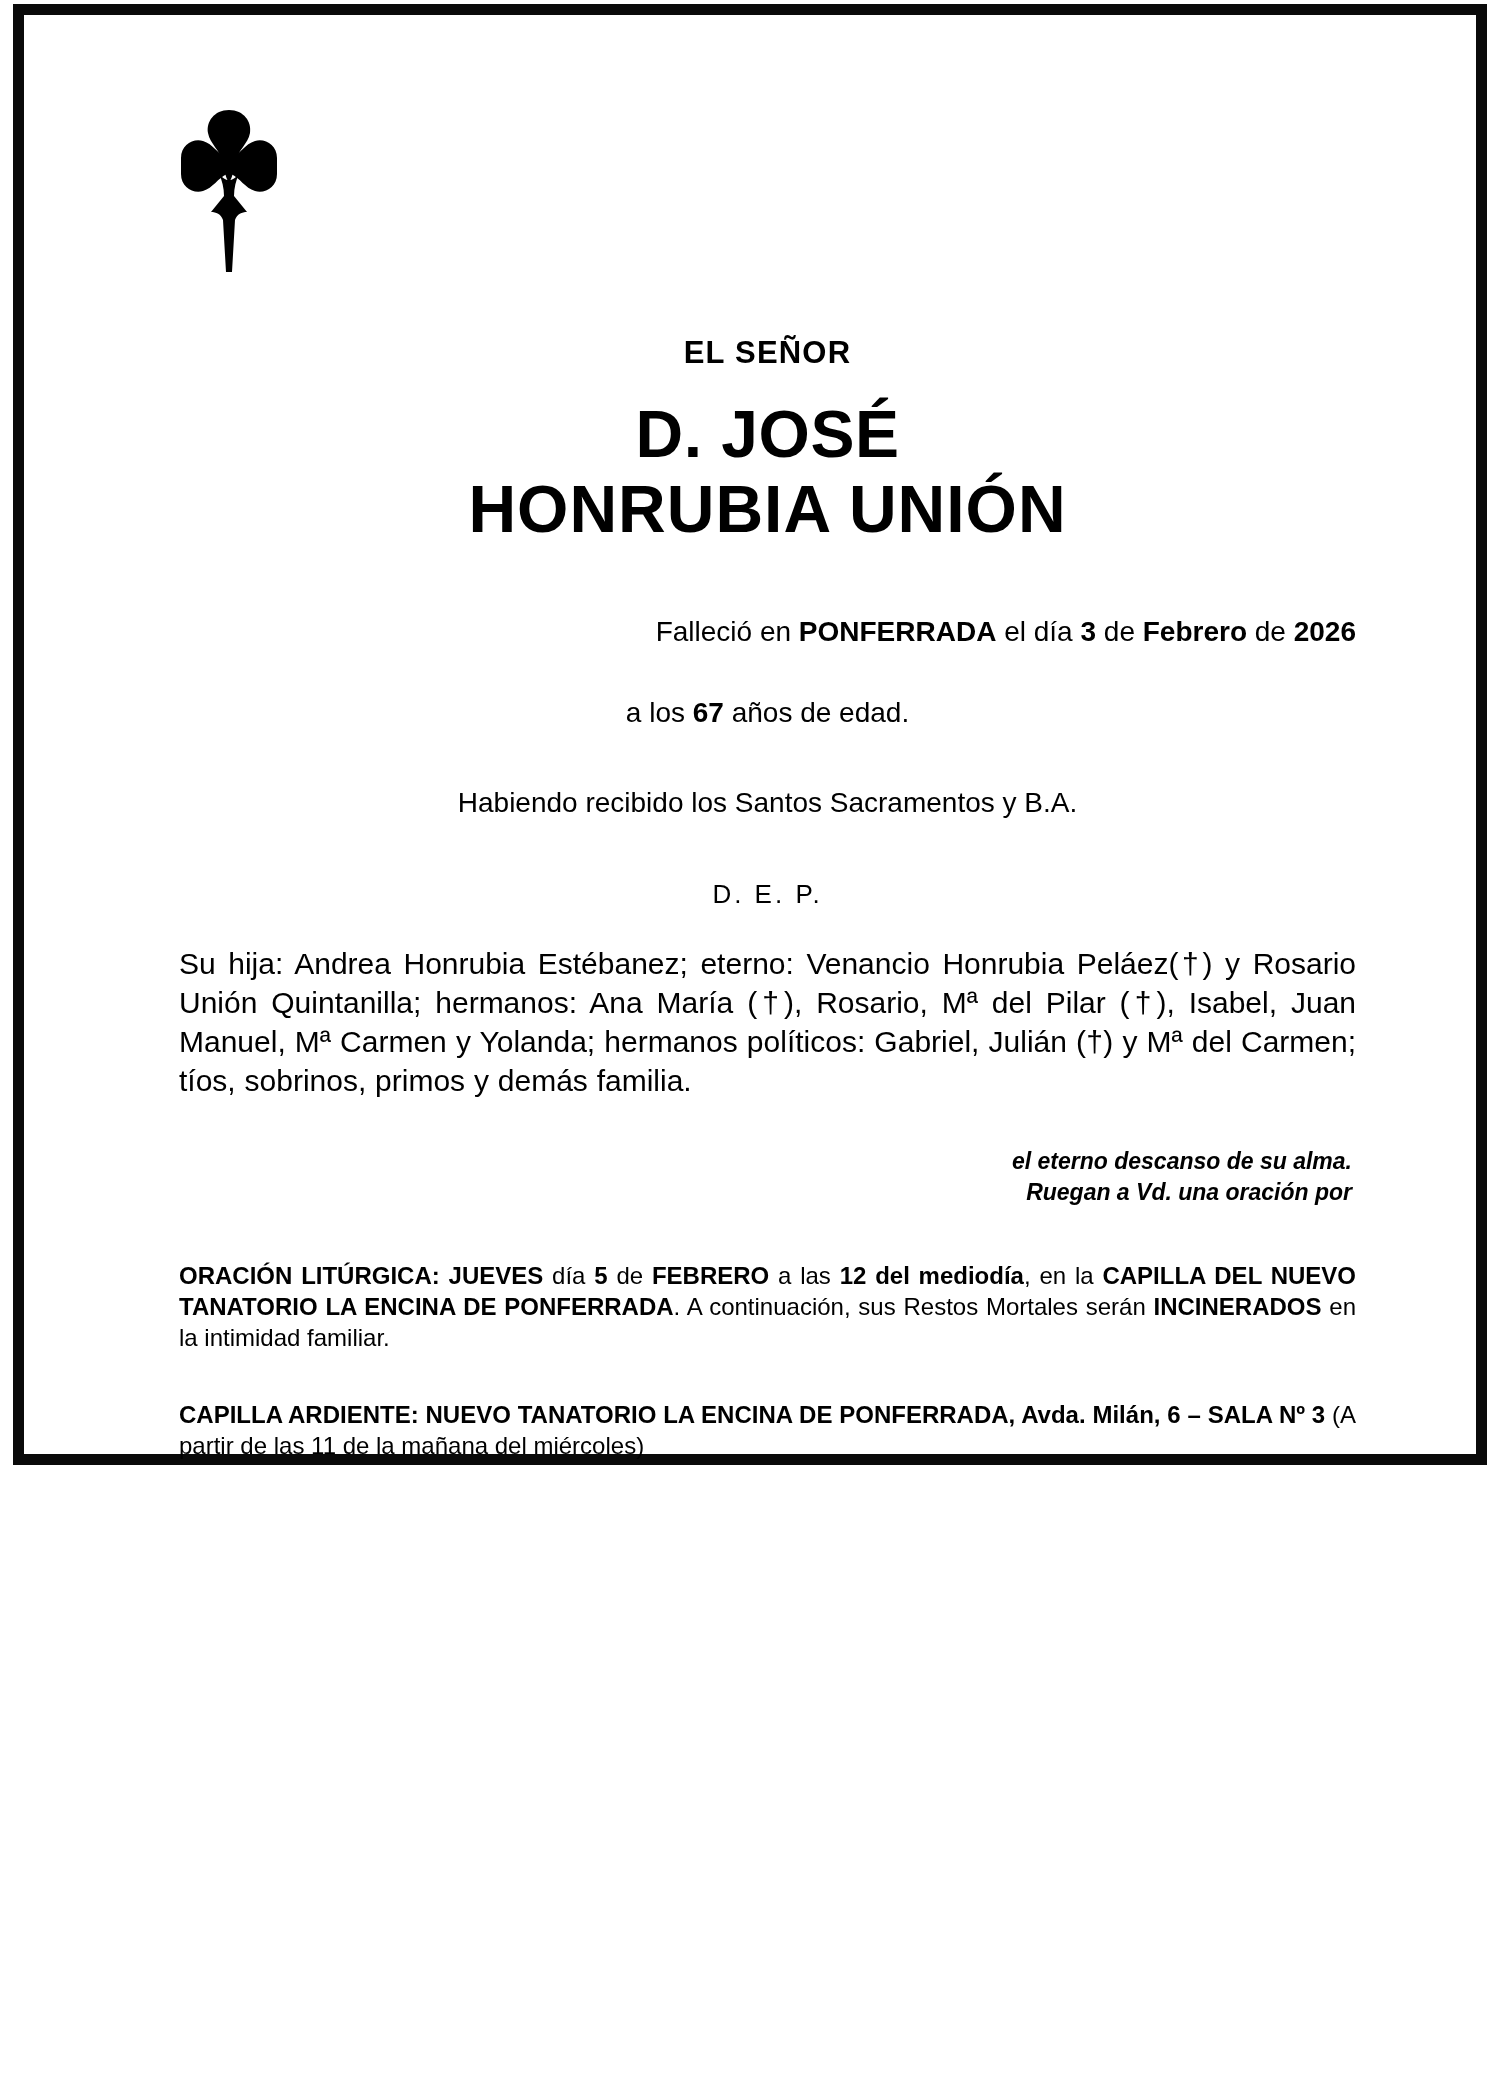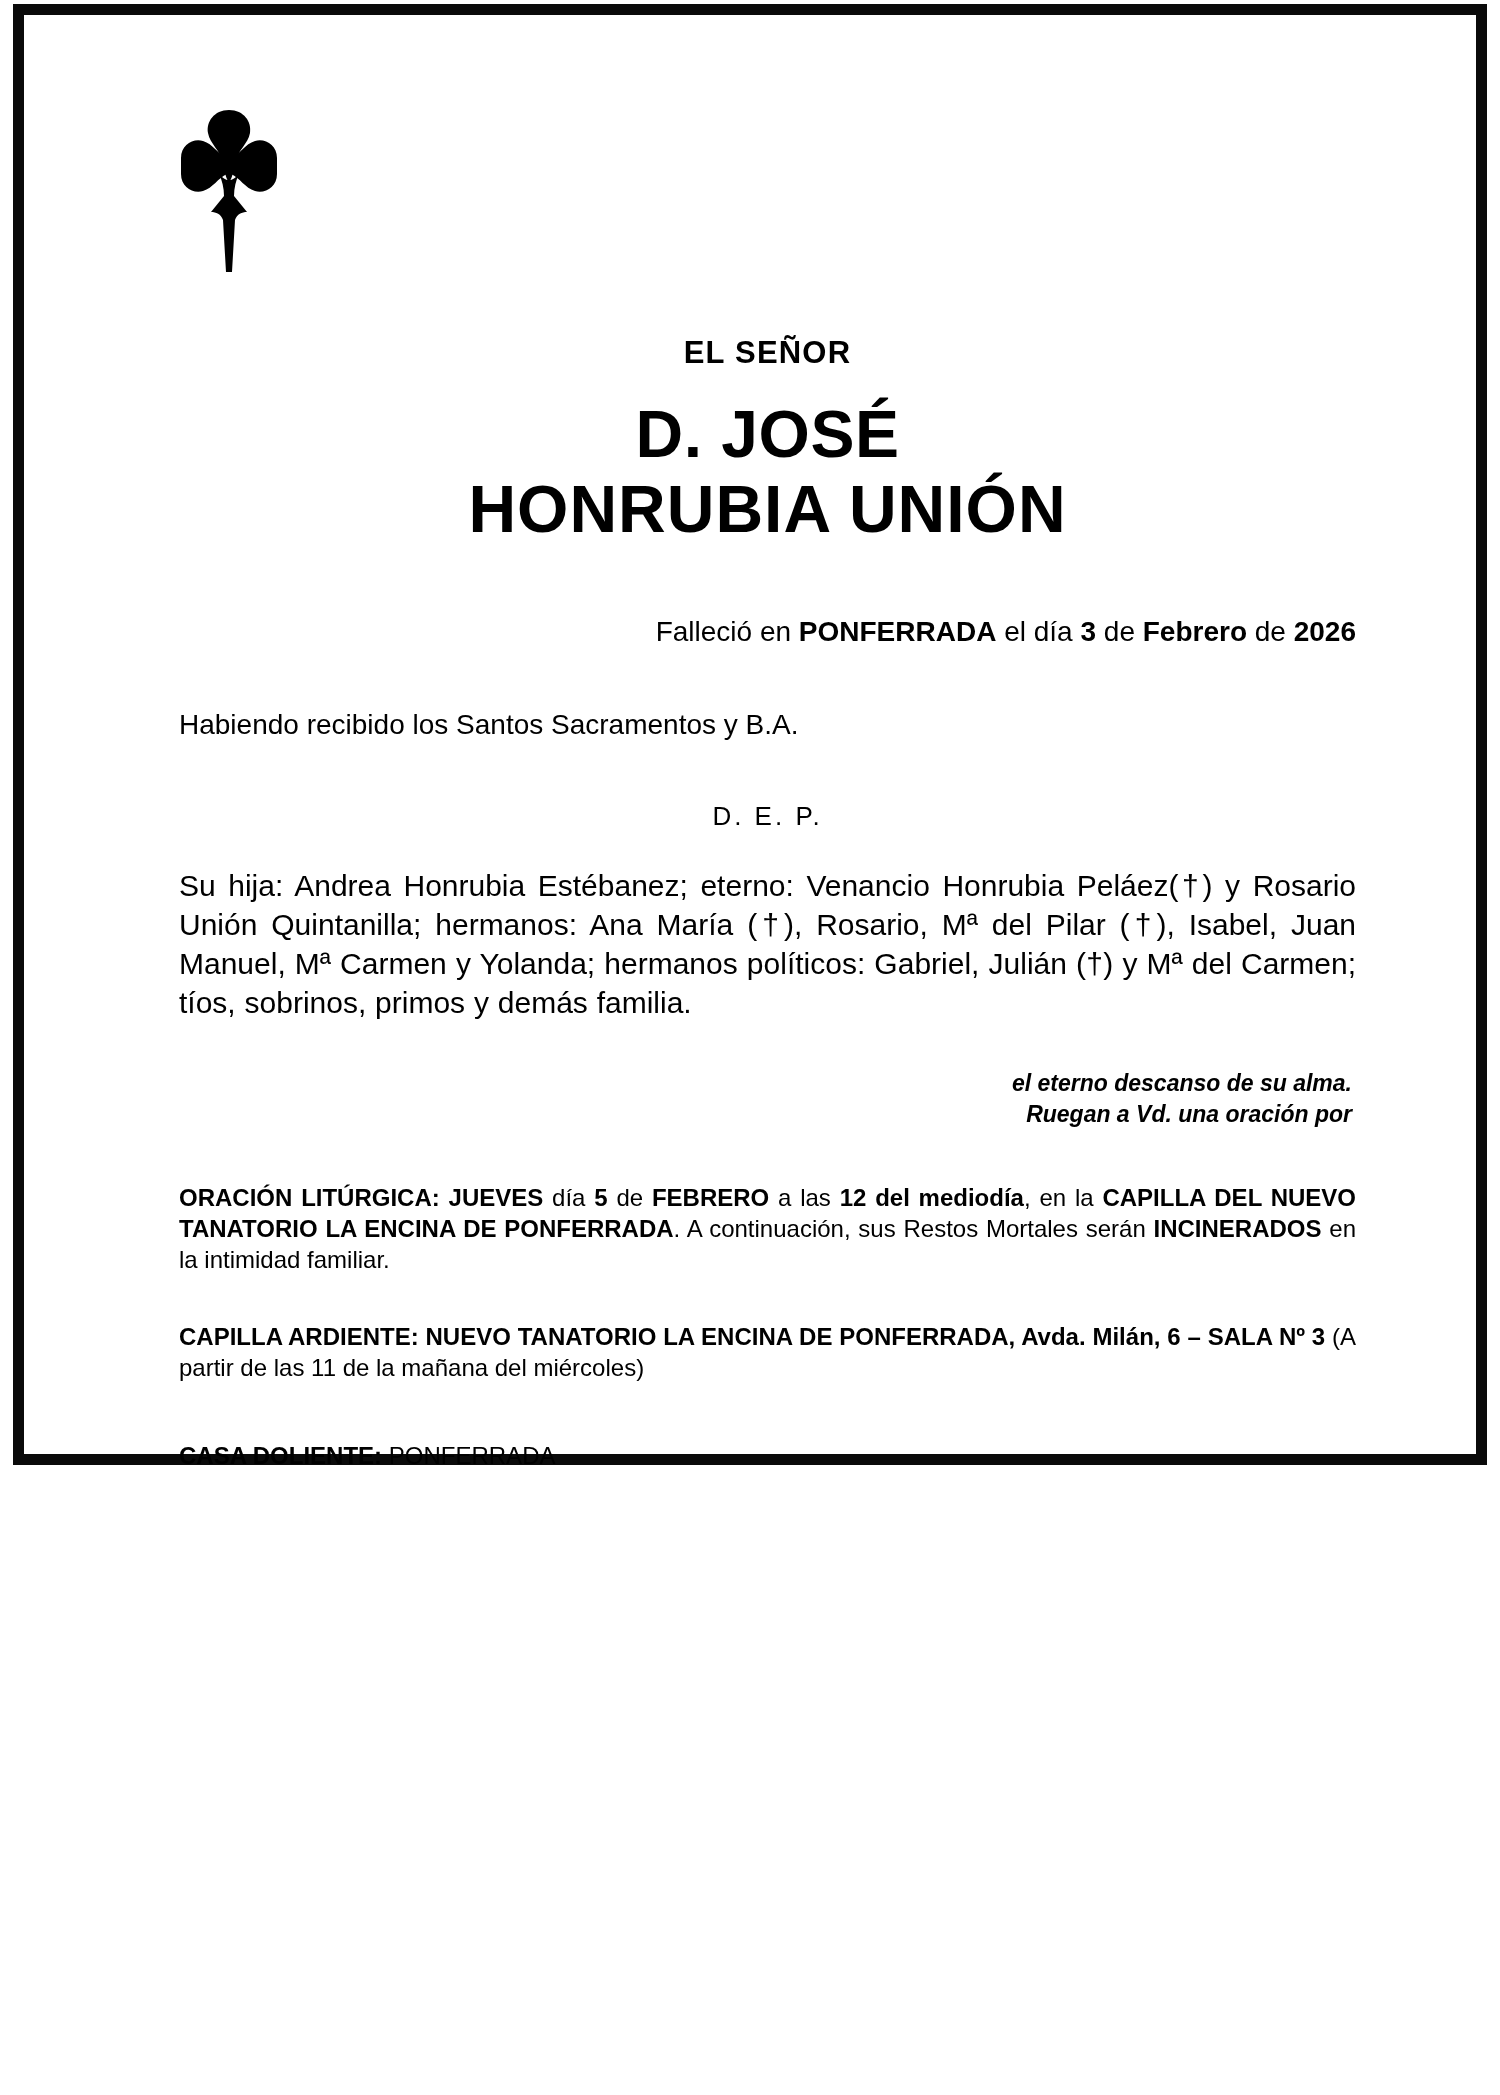--- a/index.html
+++ b/index.html
@@ -85,20 +85,21 @@
     font-size: 28px;
     margin: 68px 0 0 0;
     line-height: 1.3;
   }
   .age {
     text-align: center;
     font-size: 28px;
     margin: 46px 0 0 0;
   }
   .sacraments {
+    text-align: center;
     font-size: 28px;
     margin: 58px 0 0 0;
   }
   .dep {
     text-align: center;
     font-weight: normal;
     font-size: 26px;
     letter-spacing: 3px;
     margin: 60px 0 0 0;
   }
@@ -196,20 +197,21 @@
 
       <div class="el-senor">EL SEÑOR</div>
 
       <h1 class="name">
         <span class="line1">D. JOSÉ</span>
         <span class="line2">HONRUBIA  UNIÓN</span>
       </h1>
 
       <p class="died"><span>Falleció en </span><span class="b">PONFERRADA</span><span> el día </span><span class="b">3</span><span> de </span><span class="b">Febrero</span><span> de </span><span class="b">2026</span></p>
 
+      <p class="age"><span>a los </span> <span class="b">67</span> <span> años de edad.</span></p>
 
       <p class="sacraments">Habiendo recibido los Santos Sacramentos y B.A.</p>
 
       <p class="dep">D.  E.  P.</p>
 
       <p class="family">Su hija: Andrea Honrubia Estébanez; eterno: Venancio Honrubia Peláez(†) y Rosario Unión Quintanilla; hermanos: Ana María (†), Rosario, Mª del Pilar (†), Isabel, Juan Manuel, Mª Carmen y Yolanda; hermanos políticos: Gabriel, Julián (†) y Mª del Carmen; tíos, sobrinos, primos y demás familia.</p>
 
       <div class="prayer">
         <span>el eterno descanso de su alma.</span>
         <span>Ruegan a Vd. una oración por</span>

